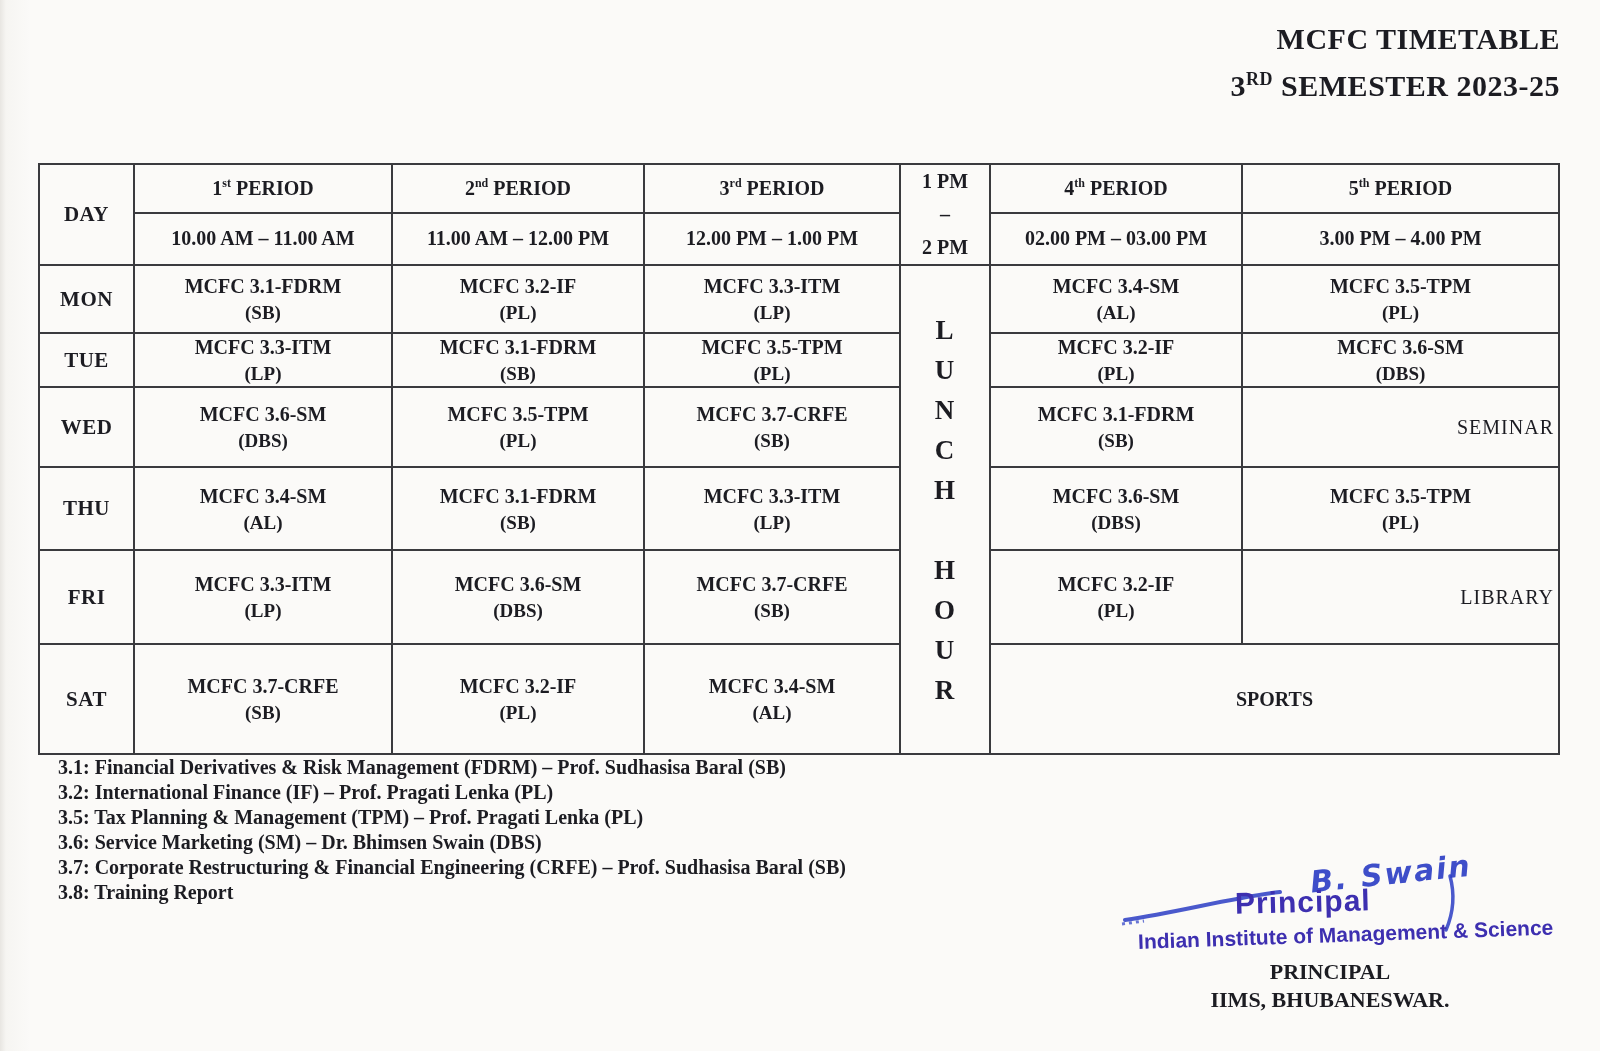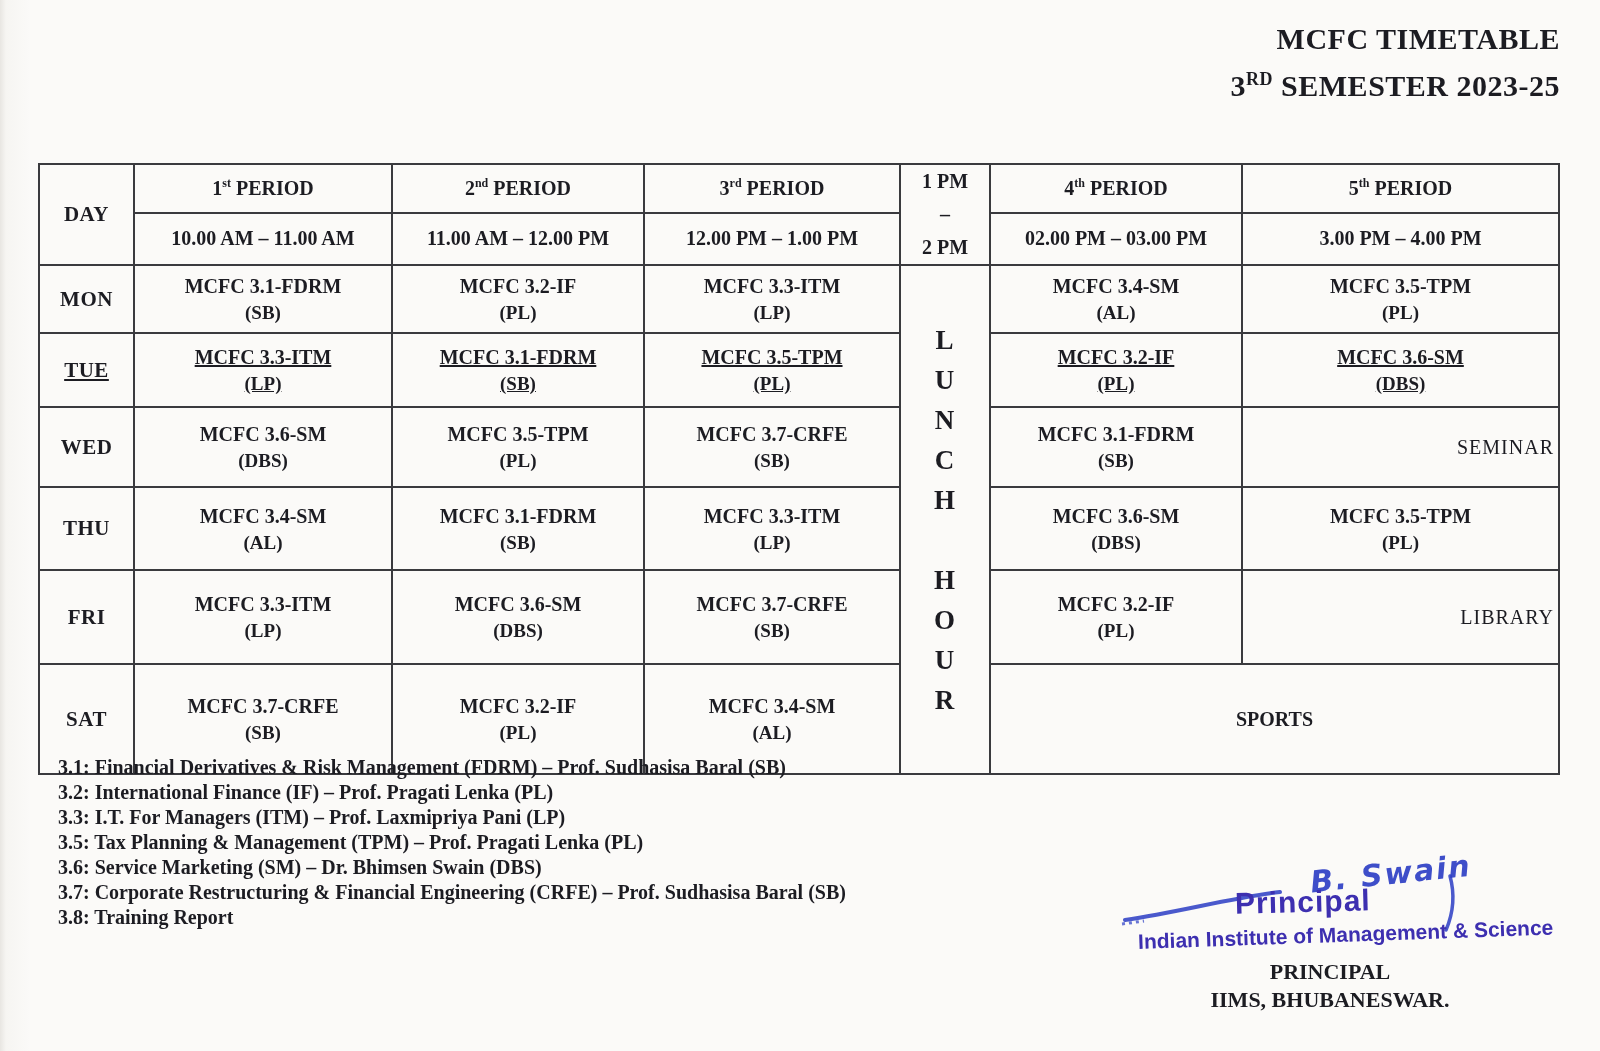--- a/index.html
+++ b/index.html
@@ -41,21 +41,21 @@
   .day-cell{font-size:21px;letter-spacing:.5px;margin-left:32px;}
   .subj-l1{font-size:20px;line-height:27px;}
   .subj-l2{font-size:19px;line-height:25px;}
   td.plain .subj-l1{font-weight:400;letter-spacing:1px;text-align:right;}
   .lunch-hdr{font-size:20px;line-height:33px;white-space:pre-line;}
   .lunch-body{
     font-size:27px;line-height:40px;letter-spacing:1px;
     white-space:pre-line;font-weight:bold;
   }
   tr.r-hdr1{height:37px;} tr.r-hdr2{height:40px;}
-  tr.r-mon{height:68px;} tr.r-tue{height:74px;text-decoration:underline;}
+  tr.r-mon{height:68px;} tr.r-tue{height:54px;}
   tr.r-wed{height:80px;} tr.r-thu{height:83px;}
   tr.r-fri{height:94px;} tr.r-sat{height:110px;}
   
   .footnotes{
     position:absolute;left:58px;top:755px;width:900px;
     font-weight:bold;font-size:20px;line-height:25px;
   }
   .footnotes .fn{white-space:nowrap;}
   
   .sign-block{
@@ -273,21 +273,20 @@
       <td colspan="2">
             <div class="subj-l1">SPORTS</div>
           </td>
     </tr>
   </tbody>
     </table>
 
   <div class="footnotes">
     <div class="fn">3.1: Financial Derivatives &amp; Risk Management (FDRM) – Prof. Sudhasisa Baral (SB)</div>
     <div class="fn">3.2: International Finance (IF) – Prof. Pragati Lenka (PL)</div>
-    <div class="fn">3.3: I.T. For Managers (ITM) – Prof. Laxmipriya Pani (LP)</div>
     <div class="fn">3.5: Tax Planning &amp; Management (TPM) – Prof. Pragati Lenka (PL)</div>
     <div class="fn">3.6: Service Marketing (SM) – Dr. Bhimsen Swain (DBS)</div>
     <div class="fn">3.7: Corporate Restructuring &amp; Financial Engineering (CRFE) – Prof. Sudhasisa Baral (SB)</div>
     <div class="fn">3.8: Training Report</div>
   </div>
 
   <div class="sign-block">
     <svg class="sig-swash" viewBox="0 0 420 70">
       <path d="M5 52 C 60 44, 110 30, 160 24" stroke="#2a3cc4" stroke-width="4" fill="none" stroke-linecap="round" opacity="0.85"></path>
       <path d="M2 56 l 22 -3" stroke="#2a3cc4" stroke-width="3" fill="none" stroke-dasharray="3 4" opacity="0.7"></path>

